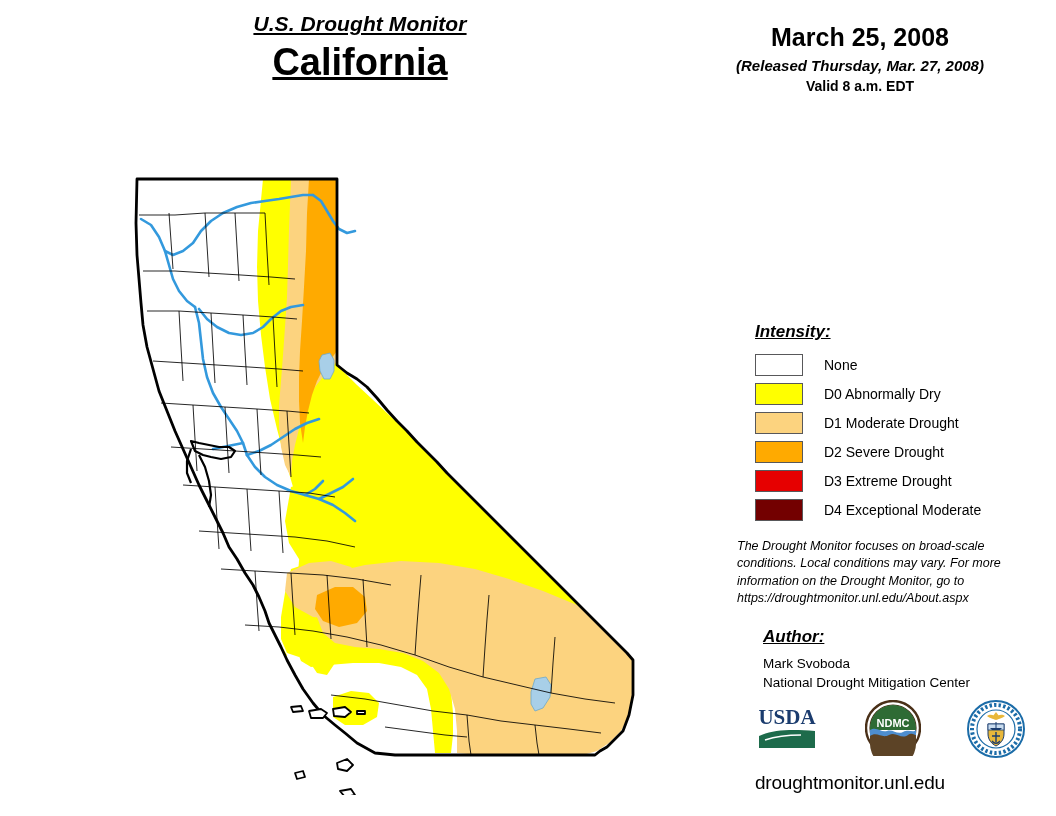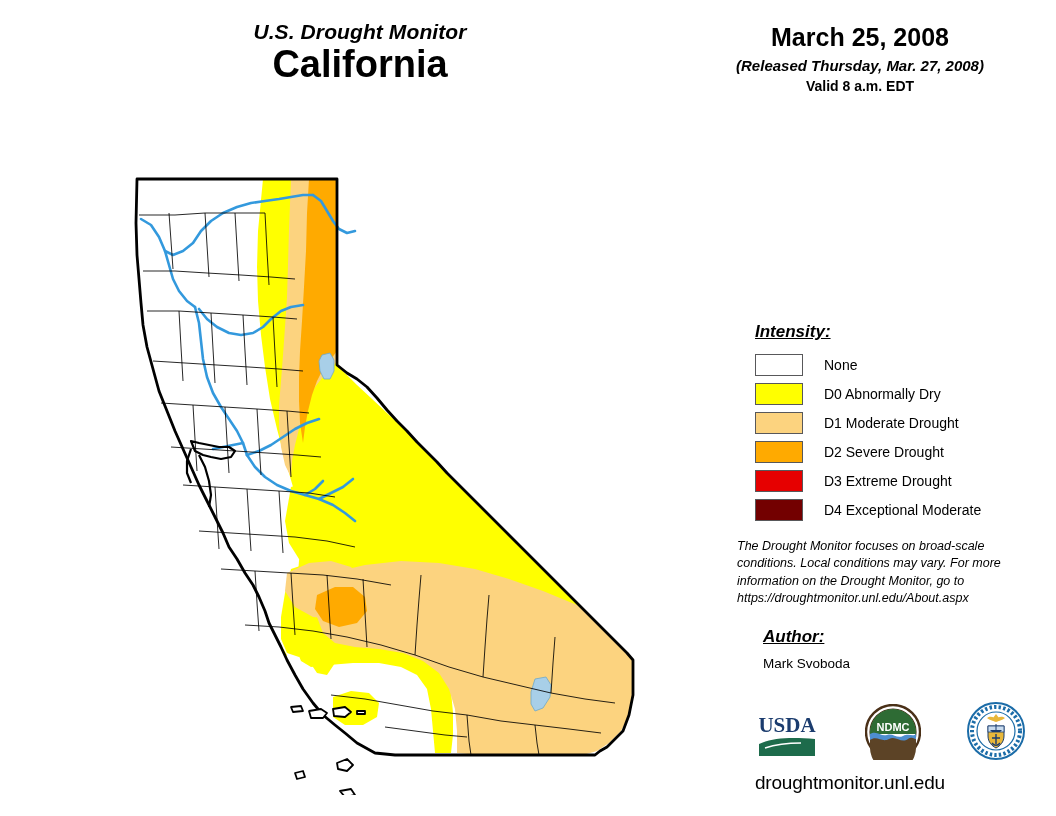--- a/index.html
+++ b/index.html
@@ -12,35 +12,37 @@
     width: 1056px; height: 816px;
     position: relative;
     font-family: "Liberation Sans", sans-serif;
     color: #000000;
     overflow: hidden;
   }
 
   
   #header-titles {
     position: absolute;
-    left: 150px; top: 20px;
+    left: 150px; top: 12px;
     width: 420px;
     text-align: center;
+    text-decoration: underline;
   }
   #dm-title {
     font-size: 21px;
     font-weight: bold;
     font-style: italic;
     letter-spacing: 0.1px;
     line-height: 1.1;
   }
   #state-title {
     font-size: 38px;
     font-weight: bold;
     line-height: 1.15;
+    margin-top: 6px;
   }
 
   #header-date {
     position: absolute;
     left: 700px; top: 24px;
     width: 320px;
     text-align: center;
   }
   #date-main {
     font-size: 25px;
@@ -127,21 +129,21 @@
     font-size: 13.5px;
     line-height: 1.38;
   }
 
   
   #logos {
     position: absolute;
     left: 755px; top: 700px;
     width: 290px; height: 64px;
     display: flex;
-    align-items: flex-end;
+    align-items: flex-start;
     justify-content: space-between;
     gap: 46px;
   }
   .logo { flex: 0 0 auto; }
 
   #site-url {
     position: absolute;
     left: 755px; top: 772px;
     width: 290px;
     text-align: left;
@@ -381,20 +383,21 @@
     <div class="legend-swatch" style="background:#730000"></div>
     <div class="legend-label">D4 Exceptional Moderate</div>
   </div>
 </div>
 
 <div id="disclaimer">The Drought Monitor focuses on broad-scale conditions. Local conditions may vary. For more information on the Drought Monitor, go to https://droughtmonitor.unl.edu/About.aspx</div>
 
 <div id="author-block">
   <div id="author-heading">Author:</div>
   <div class="author-line">Mark Svoboda</div>
+  <div class="author-line">National Drought Mitigation Center</div>
 </div>
 
 <div id="logos">
 
   <div class="logo">
     <svg width="64" height="52" viewBox="0 0 64 52" xmlns="http://www.w3.org/2000/svg">
       <rect x="0" y="0" width="64" height="52" fill="#FFFFFF"></rect>
       <text x="32" y="24" text-anchor="middle" font-family="Liberation Serif, serif" font-size="21" font-weight="bold" fill="#1B3C6E">USDA</text>
       <path d="M 4,36 C 18,30 34,29 60,31 L 60,48 L 4,48 Z" fill="#1D6B4B"></path>
       <path d="M 4,34 C 16,29 30,28 42,28" stroke="#FFFFFF" stroke-width="1.6" fill="none"></path>

